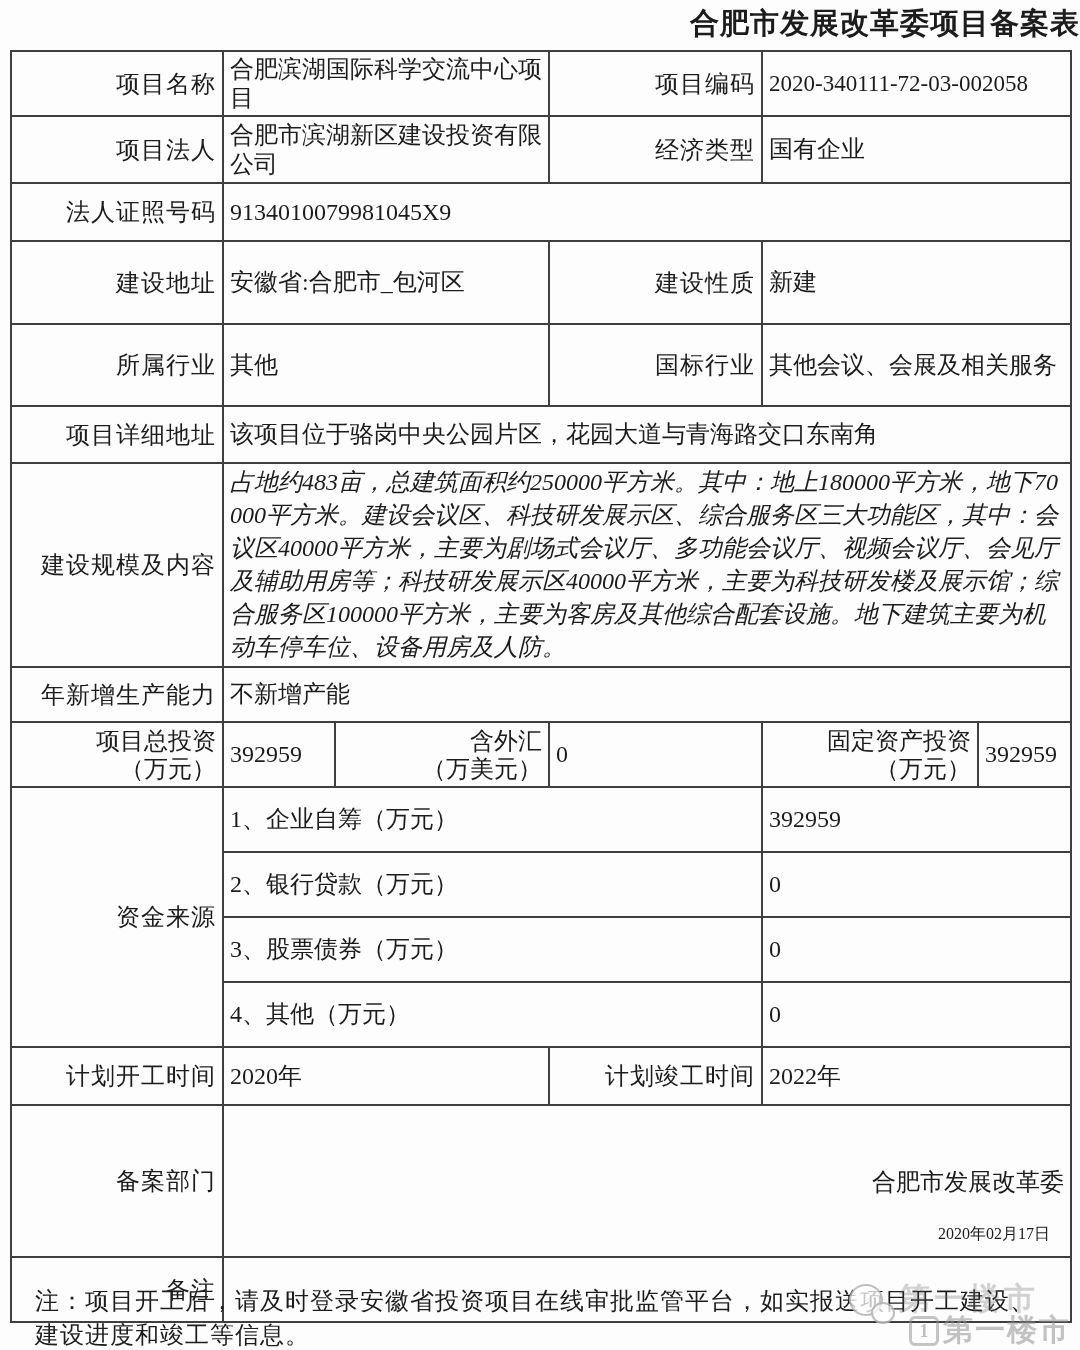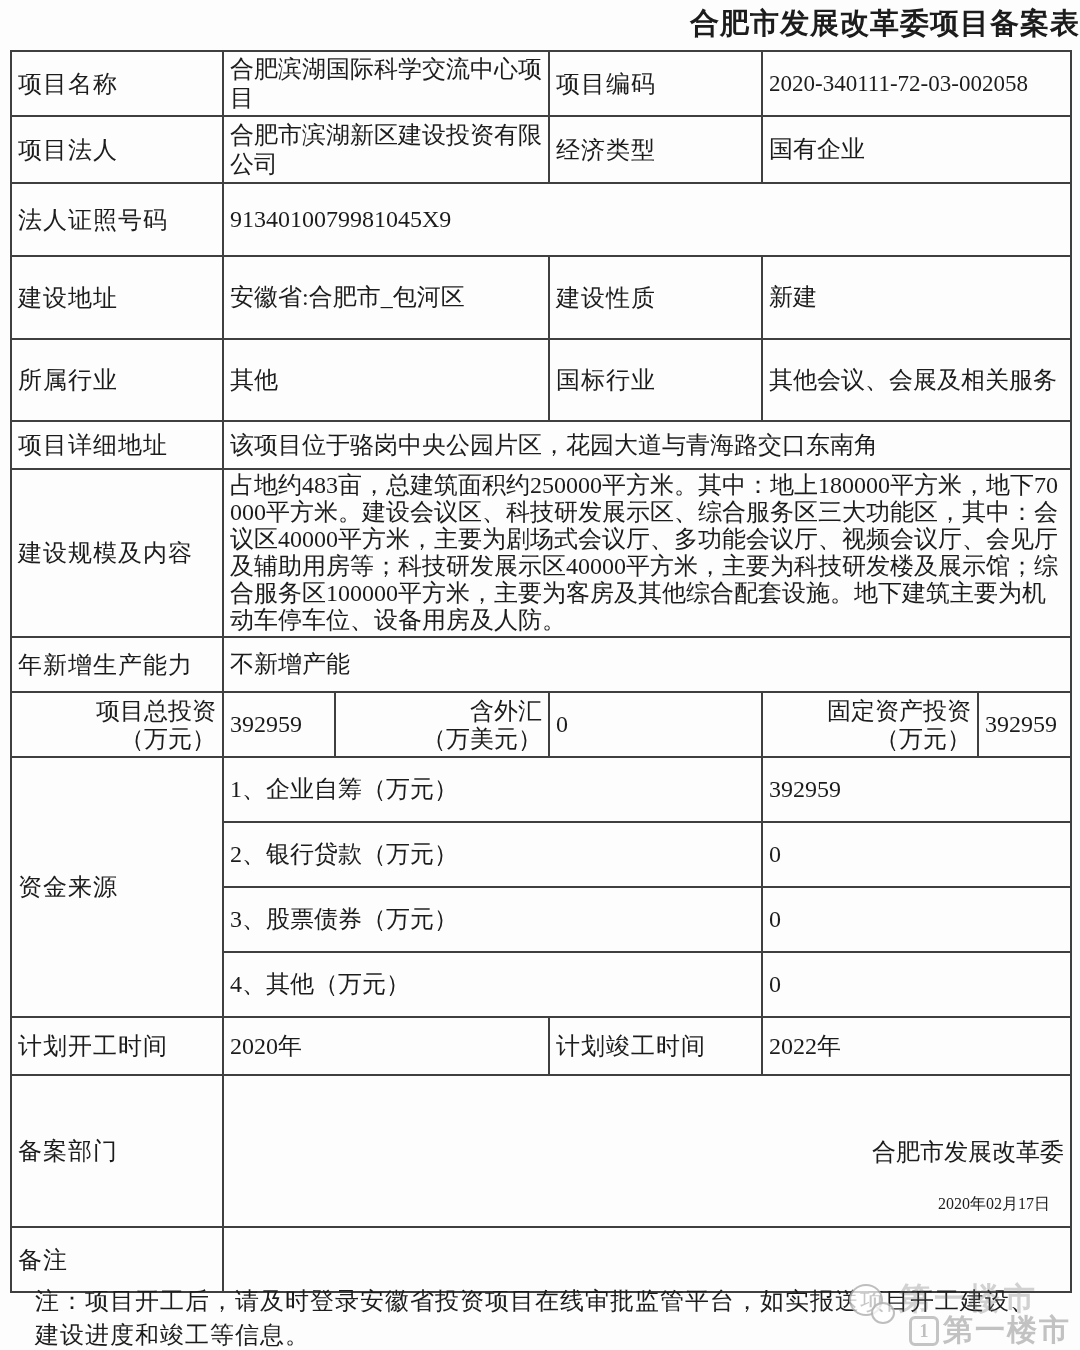--- a/index.html
+++ b/index.html
@@ -18,43 +18,44 @@
     font-size:24px;
   }
   table.form td{
     border:2px solid #3f3f3f;
     padding:2px 6px;
     vertical-align:middle;
     overflow:hidden;
     word-break:break-all;
   }
   td.lbl{
-    text-align:left;
+    text-align:right;
     letter-spacing:1px;
     padding-right:5px;
   }
   td.lbl2{
     text-align:right;
     white-space:pre-line;
     line-height:28px;
     padding-right:5px;
   }
   td.val{
     text-align:left;
     padding-left:8px;
     line-height:29px;
   }
   td.code{white-space:nowrap;font-size:23px;padding-left:6px;}
   td.scale{
     vertical-align:middle;
-    line-height:27px;
+    line-height:33px;
     padding:4px 8px;
-  }
-  tr.r1{height:65px}  tr.r2{height:67px}  tr.r3{height:73px}
-  tr.r4{height:83px}  tr.r5{height:82px}  tr.r6{height:48px}
+    font-style:italic;
+  }
+  tr.r1{height:65px}  tr.r2{height:67px}  tr.r3{height:58px}
+  tr.r4{height:83px}  tr.r5{height:82px}  tr.r6{height:57px}
   tr.r7{height:165px} tr.r8{height:55px}  tr.r9{height:65px}
   tr.rf{height:65px}  tr.r14{height:58px} tr.r15{height:152px}
   tr.r16{height:65px}
   td.record-cell{vertical-align:top;}
   .record-dept{margin-top:48px;text-align:right;font-size:24px;}
   .record-date{margin-top:26px;text-align:right;padding-right:14px;font-size:16px;}
   .footnote{
     position:absolute;left:35px;top:1284px;width:1035px;
     font-size:24px;line-height:34px;white-space:pre-line;
     letter-spacing:1px;

